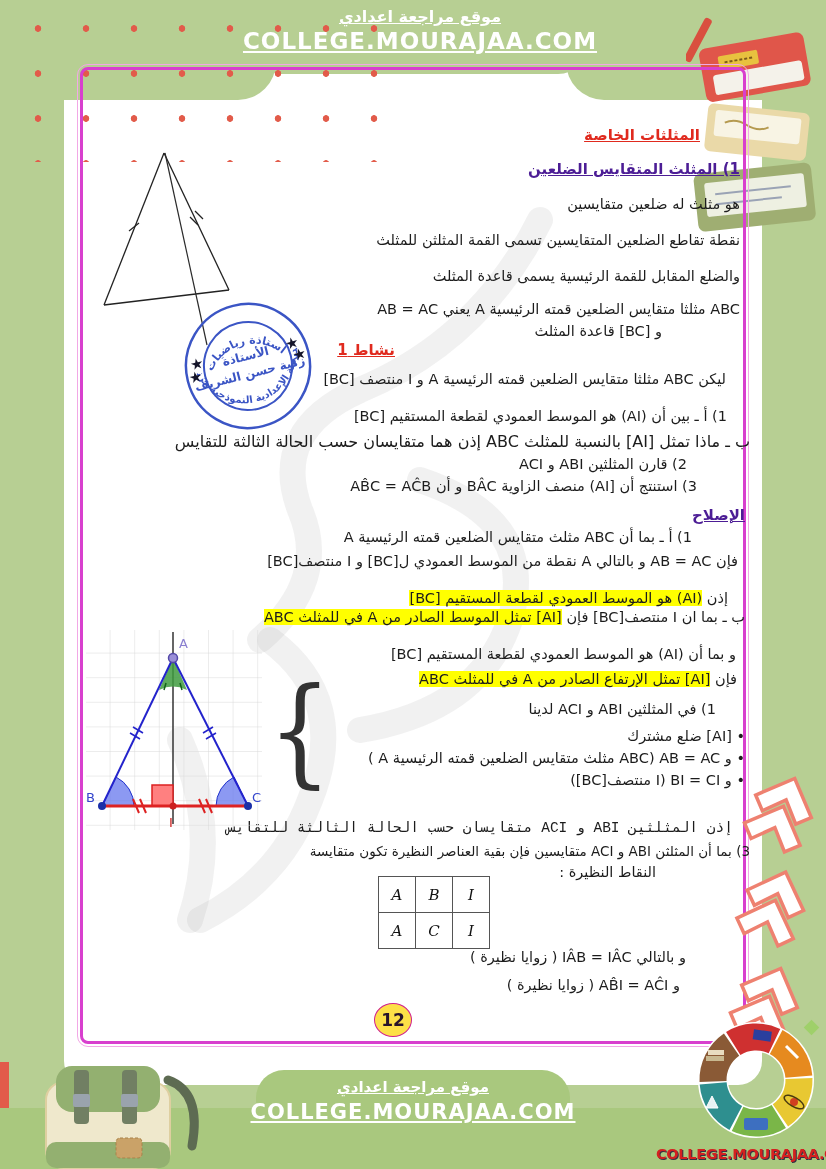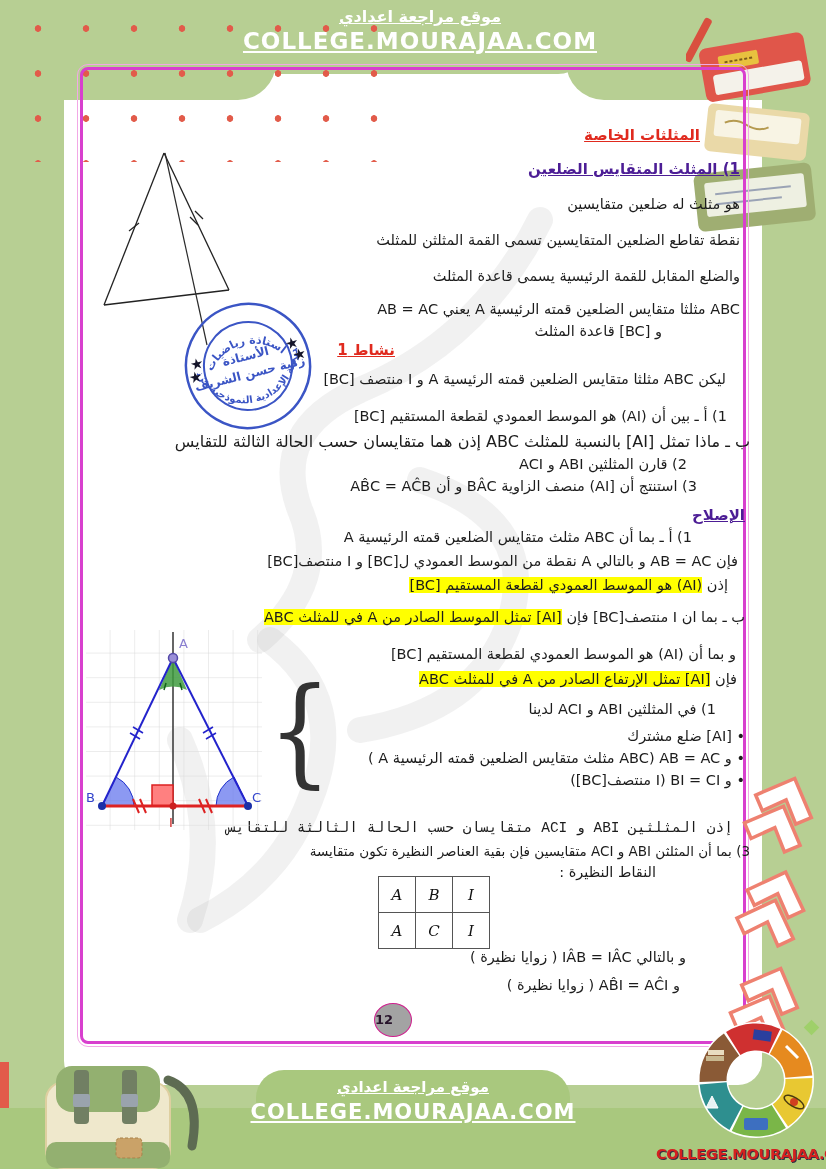--- a/index.html
+++ b/index.html
@@ -28,23 +28,23 @@
   .t-red{color:#e02a1e;font-weight:bold;text-decoration:underline;font-size:15px;}
   .t-green{color:#4c1d95;font-weight:bold;text-decoration:underline;font-size:15px;}
   .hl{background:#ffff00;}
   .brace{position:absolute;left:268px;top:682px;font-size:100px;line-height:1;color:#333;
          transform:scaleY(1.18);font-family:"DejaVu Serif",serif;}
   
   .ptable{position:absolute;left:378px;top:876px;border-collapse:collapse;
           font-family:"DejaVu Serif",serif;font-style:italic;font-size:15px;color:#111;}
   .ptable td{border:1px solid #555;width:34px;height:33px;text-align:center;background:#fff;}
   
-  .badge{position:absolute;left:374px;top:1003px;width:36px;height:32px;background:#a3a3a3;
-         border:1px solid #d0208f;border-radius:50%;line-height:32px;
-         font-weight:bold;font-size:13px;color:#27132a;}
+  .badge{position:absolute;left:374px;top:1003px;width:36px;height:32px;background:#fde047;
+         border:1px solid #d0208f;border-radius:50%;text-align:center;line-height:32px;
+         font-weight:bold;font-size:17px;color:#27132a;}
   
   .ftr-band{position:absolute;left:0;top:1108px;width:826px;height:61px;background:#a9c87e;}
   .ftr-tab{position:absolute;left:256px;top:1070px;width:314px;height:99px;background:#a9c87e;border-radius:28px 28px 0 0;}
   .ftr1{position:absolute;left:238px;top:1078px;width:350px;text-align:center;color:#fff;
         font-weight:bold;font-size:15px;text-decoration:underline;}
   .ftr2{position:absolute;left:238px;top:1100px;width:350px;text-align:center;color:#fff;
         font-weight:bold;font-size:21px;letter-spacing:1px;text-decoration:underline;}
   .logo-cap{position:absolute;left:656px;top:1146px;width:170px;text-align:center;color:#d42020;
             font-weight:bold;font-size:14.5px;letter-spacing:-0.3px;text-shadow:1px 1px 0 #334;}
   .red-sliver{position:absolute;left:0;top:1062px;width:9px;height:46px;background:#e25b4a;}
@@ -146,21 +146,21 @@
   <div class="ln" style="top:408px;right:99px;">1) أ ـ بين أن (AI) هو الموسط العمودي لقطعة المستقيم [BC]</div>
   <div class="ln" style="top:432px;right:76px;font-size:16px;">ب ـ ماذا تمثل [AI] بالنسبة للمثلث ABC إذن هما متقايسان حسب الحالة الثالثة للتقايس</div>
   <div class="ln" style="top:456px;right:139px;">2) قارن المثلثين ABI و ACI</div>
   <div class="ln" style="top:478px;right:129px;">3) استنتج أن [AI) منصف الزاوية BÂC و أن AB̂C = AĈB</div>
 
   <div class="ln t-green" style="top:506px;right:81px;">الإصلاح</div>
 
   <div class="ln" style="top:529px;right:134px;">1) أ ـ بما أن ABC مثلث متقايس الضلعين قمته الرئيسية A</div>
   <div class="ln" style="top:553px;right:88px;">فإن AB = AC و بالتالي A نقطة من الموسط العمودي ل[BC] و I منتصف[BC]</div>
 
-  <div class="ln" style="top:577px;right:98px;">
+  <div class="ln" style="top:590px;right:98px;">
     <span>إذن </span><span class="hl">(AI) هو الموسط العمودي لقطعة المستقيم [BC]</span>
   </div>
 
   <div class="ln" style="top:646px;right:90px;">و بما أن (AI) هو الموسط العمودي لقطعة المستقيم [BC]</div>
 
   <div class="ln" style="top:609px;right:81px;">
     <span>ب ـ بما ان I منتصف[BC] فإن </span><span class="hl">[AI] تمثل الموسط الصادر من A في للمثلث ABC</span>
   </div>
 
   <div class="ln" style="top:671px;right:89px;">

